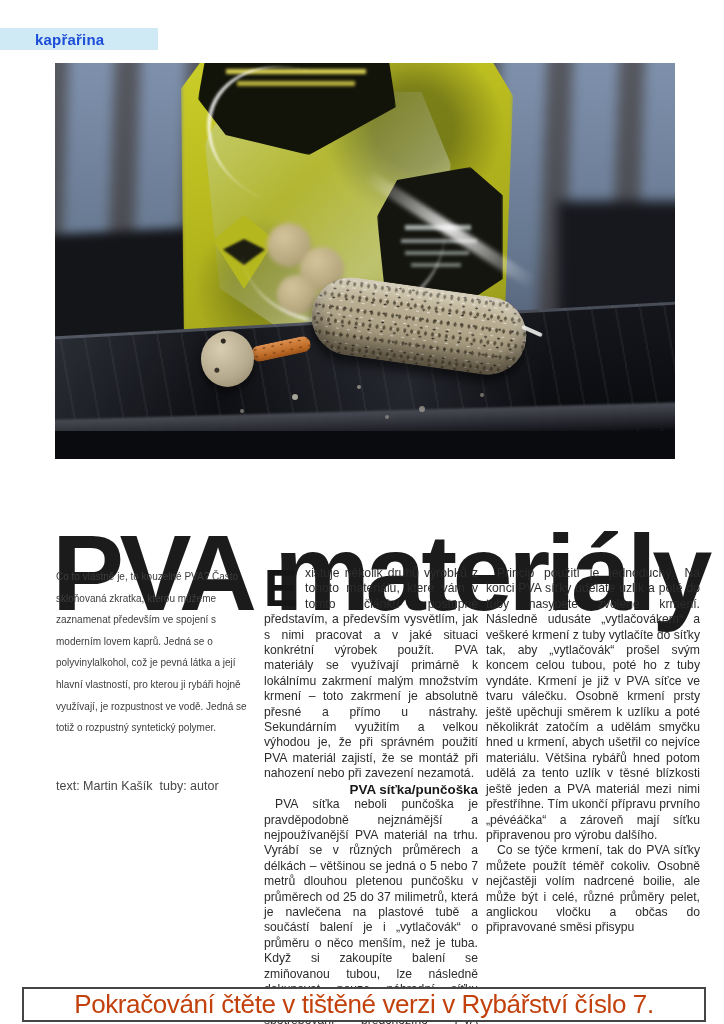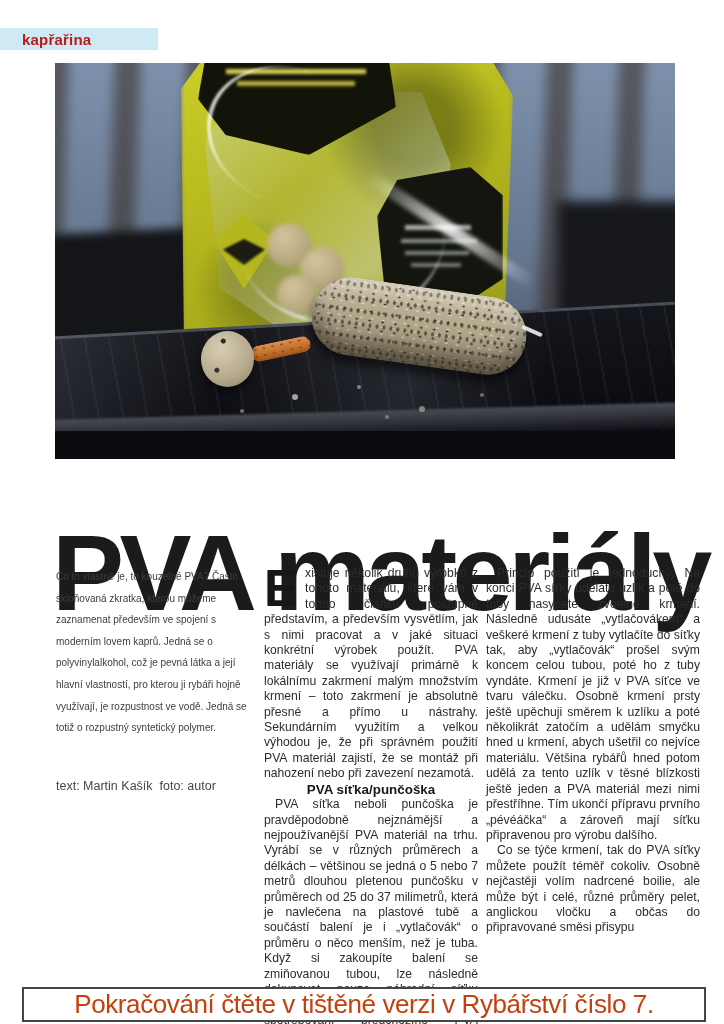--- a/index.html
+++ b/index.html
@@ -2,21 +2,21 @@
 <html lang="cs"><head>
 <meta charset="utf-8">
 <style>
   html,body{margin:0;padding:0;background:#ffffff;}
   .page{position:relative;width:724px;height:1024px;background:#ffffff;overflow:hidden;
         font-family:"Liberation Sans",sans-serif;color:#2e2e2e;}
 
   
   .kicker{position:absolute;left:0;top:28px;width:158px;height:22px;background:#cfe9f5;
           display:flex;align-items:center;}
-  .kicker span{padding-left:22px;font-size:15px;font-weight:bold;color:#b91c1c;letter-spacing:.2px;}
+  .kicker span{padding-left:35px;font-size:15px;font-weight:bold;color:#1d4ed8;letter-spacing:.2px;}
 
   
   .photo{position:absolute;left:55px;top:63px;width:620px;height:396px;overflow:hidden;background:#5f6f8c;}
   .photo *{position:absolute;}
   .ph-bg{left:-12px;top:-12px;width:650px;height:430px;filter:blur(6px);
      background-image:
        repeating-linear-gradient(92deg, rgba(52,40,32,.55) 0 26px, rgba(110,130,160,.12) 26px 72px),
        linear-gradient(180deg,#8294af 0%,#66788f 45%,#4a5468 75%,#343b4a 100%);}
   .ph-box-left{left:-12px;top:168px;width:168px;height:200px;background:#141519;filter:blur(5px);transform:rotate(-3deg);}
   .ph-box-right{left:502px;top:138px;width:135px;height:175px;background:#17181d;filter:blur(6px);}
@@ -97,21 +97,21 @@
   .credit{position:absolute;left:56px;top:779px;font-size:12.5px;color:#474747;white-space:pre-wrap;}
 
   
   .col{position:absolute;top:566px;width:214px;font-size:12.2px;line-height:15.4px;
        text-align:justify;color:#2c2c2c;}
   .col p{margin:0;}
   .col-mid{left:264px;}
   .col-right{left:486px;}
   .dropcap{float:left;font-size:51px;line-height:40px;font-weight:bold;color:#161616;
            padding:3px 7px 0 0;}
-  .subhead{margin:7px 0 2px 6px;font-size:13.4px;font-weight:bold;color:#181818;text-align:center;}
+  .subhead{margin:7px 0 2px 6px;font-size:13.4px;font-weight:bold;color:#181818;text-align:right;}
   .indent{text-indent:11px;}
 
   
   .footer{position:absolute;left:22px;top:987px;width:680px;height:31px;background:#ffffff;
      border:2px solid #454545;display:flex;align-items:center;justify-content:center;}
   .footer span{font-size:26px;color:#c2410c;letter-spacing:-.4px;}
 </style>
 </head>
 <body>
 
@@ -152,21 +152,21 @@
     <div class="ph-crumbs"></div>
     <div class="ph-cylinder"></div>
     <div class="ph-thread"></div>
     <div class="ph-stick"></div>
     <div class="ph-ball"></div>
   </div>
 
   <h1 class="headline">PVA materiály</h1>
 
   <div class="intro">Co to vlastně je, to kouzelné PVA? Často skloňovaná zkratka, kterou můžeme zaznamenat především ve spojení s moderním lovem kaprů. Jedná se o polyvinylalkohol, což je pevná látka a její hlavní vlastností, pro kterou ji rybáři hojně využívají, je rozpustnost ve vodě. Jedná se totiž o rozpustný syntetický polymer.</div>
-  <div class="credit">text: Martin Kašík  foto: autor</div>
+  <div class="credit">text: Martin Kašík  tuby: autor</div>
 
   <div class="col col-mid">
     <p><span class="dropcap">E</span><span>xistuje několik druhů výrobků z tohoto materiálu, které vám v tomto článku postupně představím, a především vysvětlím, jak s nimi pracovat a v jaké situaci konkrétní výrobek použít. PVA materiály se využívají primárně k lokálnímu zakrmení malým množstvím krmení – toto zakrmení je absolutně přesné a přímo u nástrahy. Sekundárním využitím a velkou výhodou je, že při správném použití PVA materiál zajistí, že se montáž při nahození nebo při zavezení nezamotá.</span></p>
     <p class="subhead">PVA síťka/punčoška</p>
     <p class="indent">PVA síťka neboli punčoška je pravděpodobně nejznámější a nejpoužívanější PVA materiál na trhu. Vyrábí se v různých průměrech a délkách – většinou se jedná o 5 nebo 7 metrů dlouhou pletenou punčošku v průměrech od 25 do 37 milimetrů, která je navlečena na plastové tubě a součástí balení je i „vytlačovák“ o průměru o něco menším, než je tuba. Když si zakoupíte balení se zmiňovanou tubou, lze následně dokupovat pouze náhradní síťku stejného průměru, kterou si po spotřebování předchozího PVA materiálu na tubu jen navlíknete.</p>
   </div>
 
   <div class="col col-right">
     <p class="indent">Princip použití je jednoduchý. Na konci PVA síťky uděláte uzlík a poté do tuby nasypete zvolené krmení. Následně udusáte „vytlačovákem“ a veškeré krmení z tuby vytlačíte do síťky tak, aby „vytlačovák“ prošel svým koncem celou tubou, poté ho z tuby vyndáte. Krmení je již v PVA síťce ve tvaru válečku. Osobně krmení prsty ještě upěchuji směrem k uzlíku a poté několikrát zatočím a udělám smyčku hned u krmení, abych ušetřil co nejvíce materiálu. Většina rybářů hned potom udělá za tento uzlík v těsné blízkosti ještě jeden a PVA materiál mezi nimi přestříhne. Tím ukončí přípravu prvního „pévéáčka“ a zároveň mají síťku připravenou pro výrobu dalšího.</p>
     <p class="indent">Co se týče krmení, tak do PVA síťky můžete použít téměř cokoliv. Osobně nejčastěji volím nadrcené boilie, ale může být i celé, různé průměry pelet, anglickou vločku a občas do připravované směsi přisypu</p>

